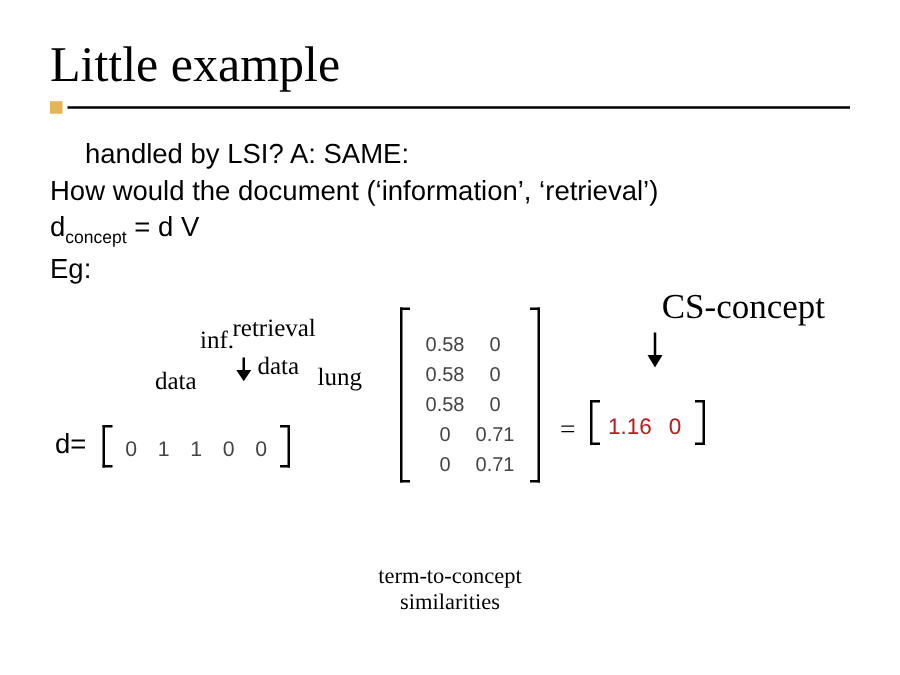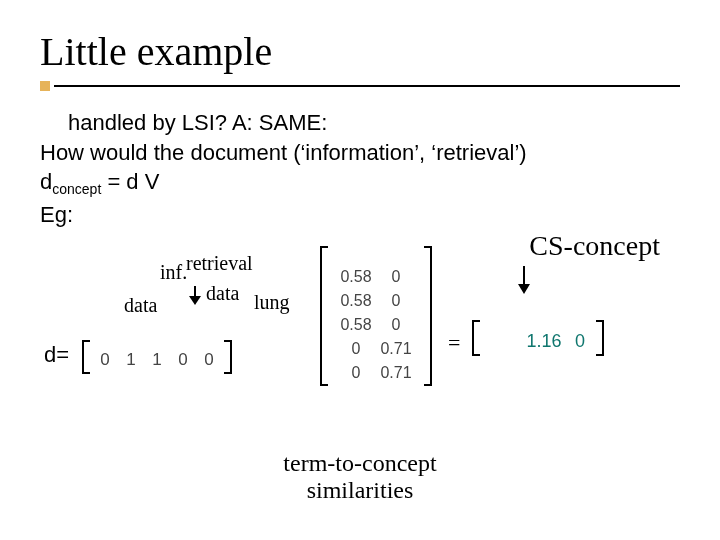--- a/index.html
+++ b/index.html
@@ -52,27 +52,27 @@
   .d-eq { top: 112px; left: 4px; font-size: 22px; font-family: Arial, sans-serif; }
 
   .mat-V { top: 16px; left: 280px; }
   .mat-V .cells { grid-template-columns: 40px 40px; font-size: 16px; color:#444; font-family: Arial, sans-serif; row-gap: 6px; padding: 4px 6px; }
   .mat-V .cells span { text-align:center; }
   .mat-V .bracket { height: 140px; }
 
   .eq-sign { top: 100px; left: 408px; font-size: 22px; }
 
   .mat-R { top: 90px; left: 432px; }
-  .mat-R .cells { grid-template-columns: 44px 28px; grid-template-rows: 30px; font-size: 18px; color:#0f766e; font-family: Arial, sans-serif; margin-left: 40px; }
+  .mat-R .cells { grid-template-columns: 44px 28px; grid-template-rows: 30px; font-size: 18px; color:#b91c1c; font-family: Arial, sans-serif; }
   .mat-R .cells span { text-align:center; line-height:30px; }
   .mat-R .bracket { height: 36px; }
 
   .cs-arrow { right: 150px; top: 36px; }
 
-  .caption { position:absolute; left: 0; right: 0; top: 220px; text-align:center; font-size: 24px; }
+  .caption { position:absolute; left: 0; right: 0; top: 220px; text-align:center; font-size: 18px; }
 </style>
 </head>
 <body>
 
 <div class="slide">
 
   <div class="title-wrap">
     <div class="title">Little example</div>
   </div>
   <div class="accent-bar">

